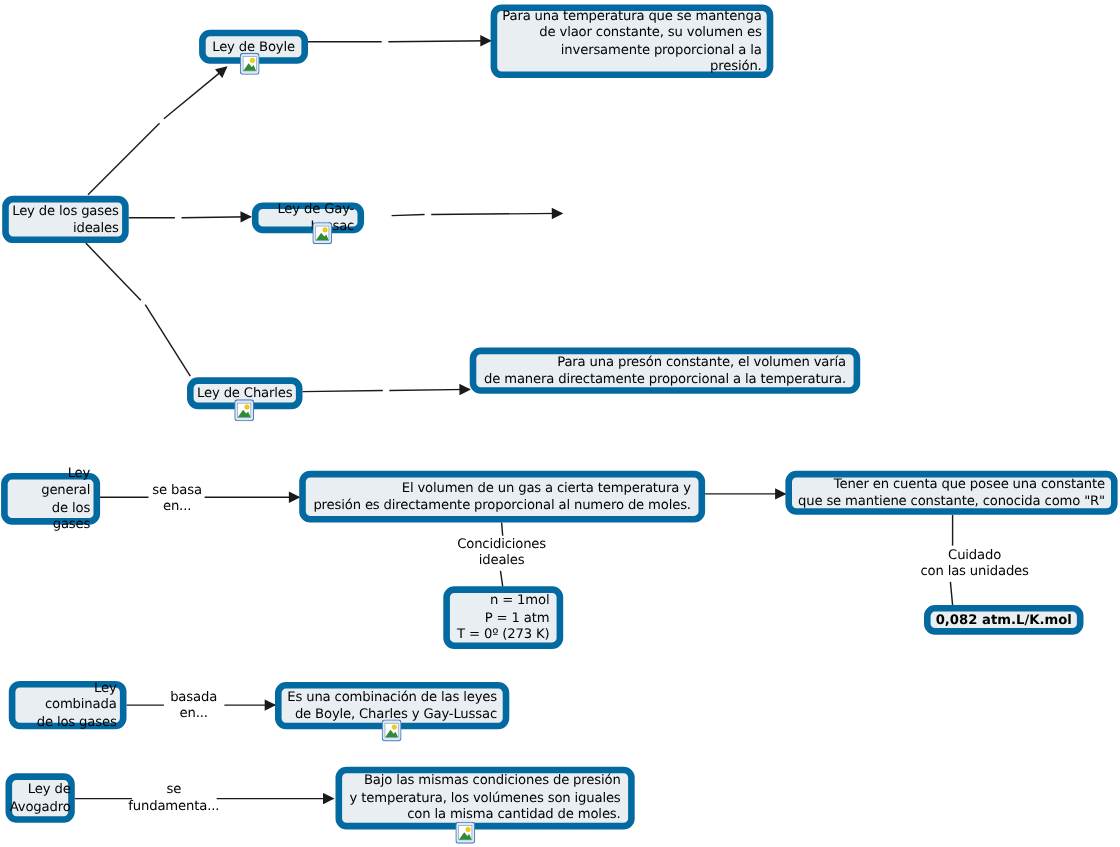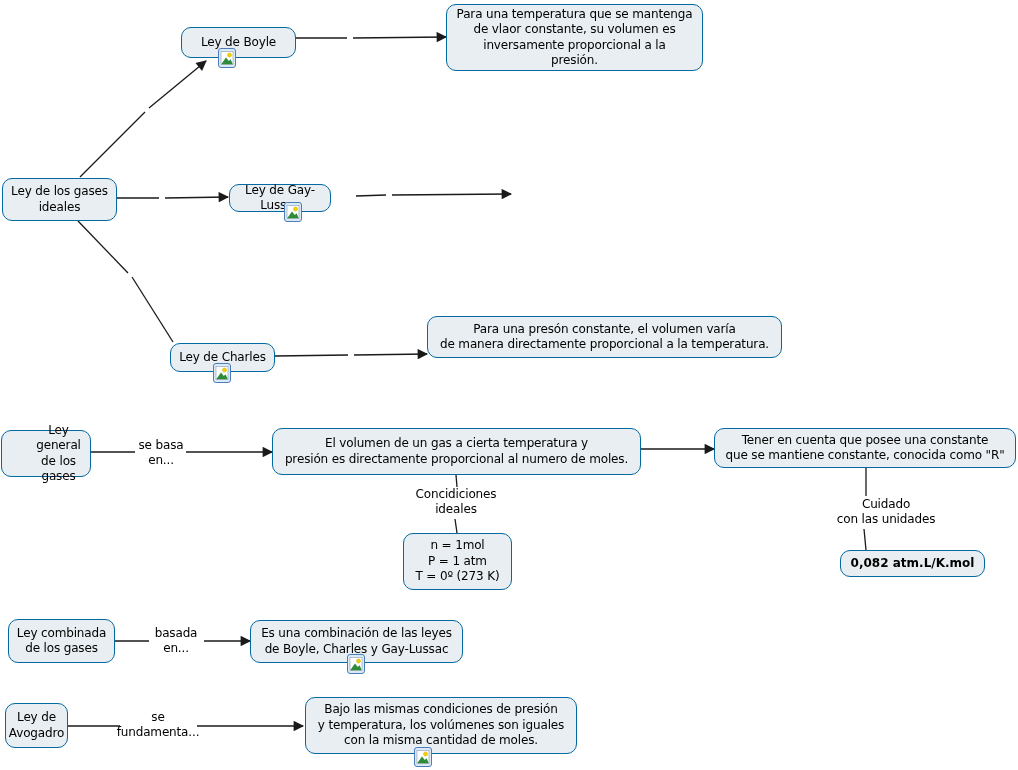--- a/index.html
+++ b/index.html
@@ -5,23 +5,23 @@
   html, body { margin:0; padding:0; }
   body {
     width:1018px; height:770px; position:relative; background:#ffffff;
     font-family:"DejaVu Sans","Liberation Sans",sans-serif;
     color:#000;
   }
   #canvas { position:absolute; left:0; top:0; width:1018px; height:770px; }
   svg.wires { position:absolute; left:0; top:0; pointer-events:none; }
   .node {
     position:absolute; box-sizing:border-box;
-    background:#e8eef1; border:1px solid #0369a1; border-radius:10px;
+    background:#e8eef1; border:6px solid #0369a1; border-radius:10px;
     display:flex; align-items:center; justify-content:center;
-    text-align:center; font-size:12px; line-height:15.5px;
+    text-align:right; font-size:12px; line-height:15.5px;
     letter-spacing:-0.15px; white-space:pre-line; padding:1px 3px;
   }
   .node.bold { font-weight:bold; letter-spacing:0; }
   .link-label {
     position:absolute; transform:translateX(-50%);
     text-align:center; font-size:12px; line-height:15px;
     letter-spacing:-0.15px; white-space:pre-line;
   }
   .res-icon {
     position:absolute; width:18px; height:20px; transform:translateX(-50%);
@@ -73,21 +73,21 @@
       <line x1="204" y1="641" x2="250" y2="641" marker-end="url(#arr)"></line>
 
       <line x1="68" y1="726" x2="120" y2="726"></line>
       <line x1="197" y1="726" x2="303" y2="726" marker-end="url(#arr)"></line>
     </g>
   </svg>
 
   <div class="node" style="left:2px;top:178px;width:115px;height:43px;">Ley de los gases
 ideales</div>
 
-  <div class="node" style="left:181px;top:27px;width:115px;height:31px;">Ley de Boyle</div>
+  <div class="node" style="left:181px;top:27px;width:99px;height:31px;">Ley de Boyle</div>
 
   <div class="node" style="left:229px;top:184px;width:102px;height:28px;">Ley de Gay-Lussac</div>
 
   <div class="node" style="left:170px;top:343px;width:105px;height:29px;">Ley de Charles</div>
 
   <div class="node" style="left:446px;top:4px;width:257px;height:67px;">Para una temperatura que se mantenga
 de vlaor constante, su volumen es
 inversamente proporcional a la
 presión.</div>
 

